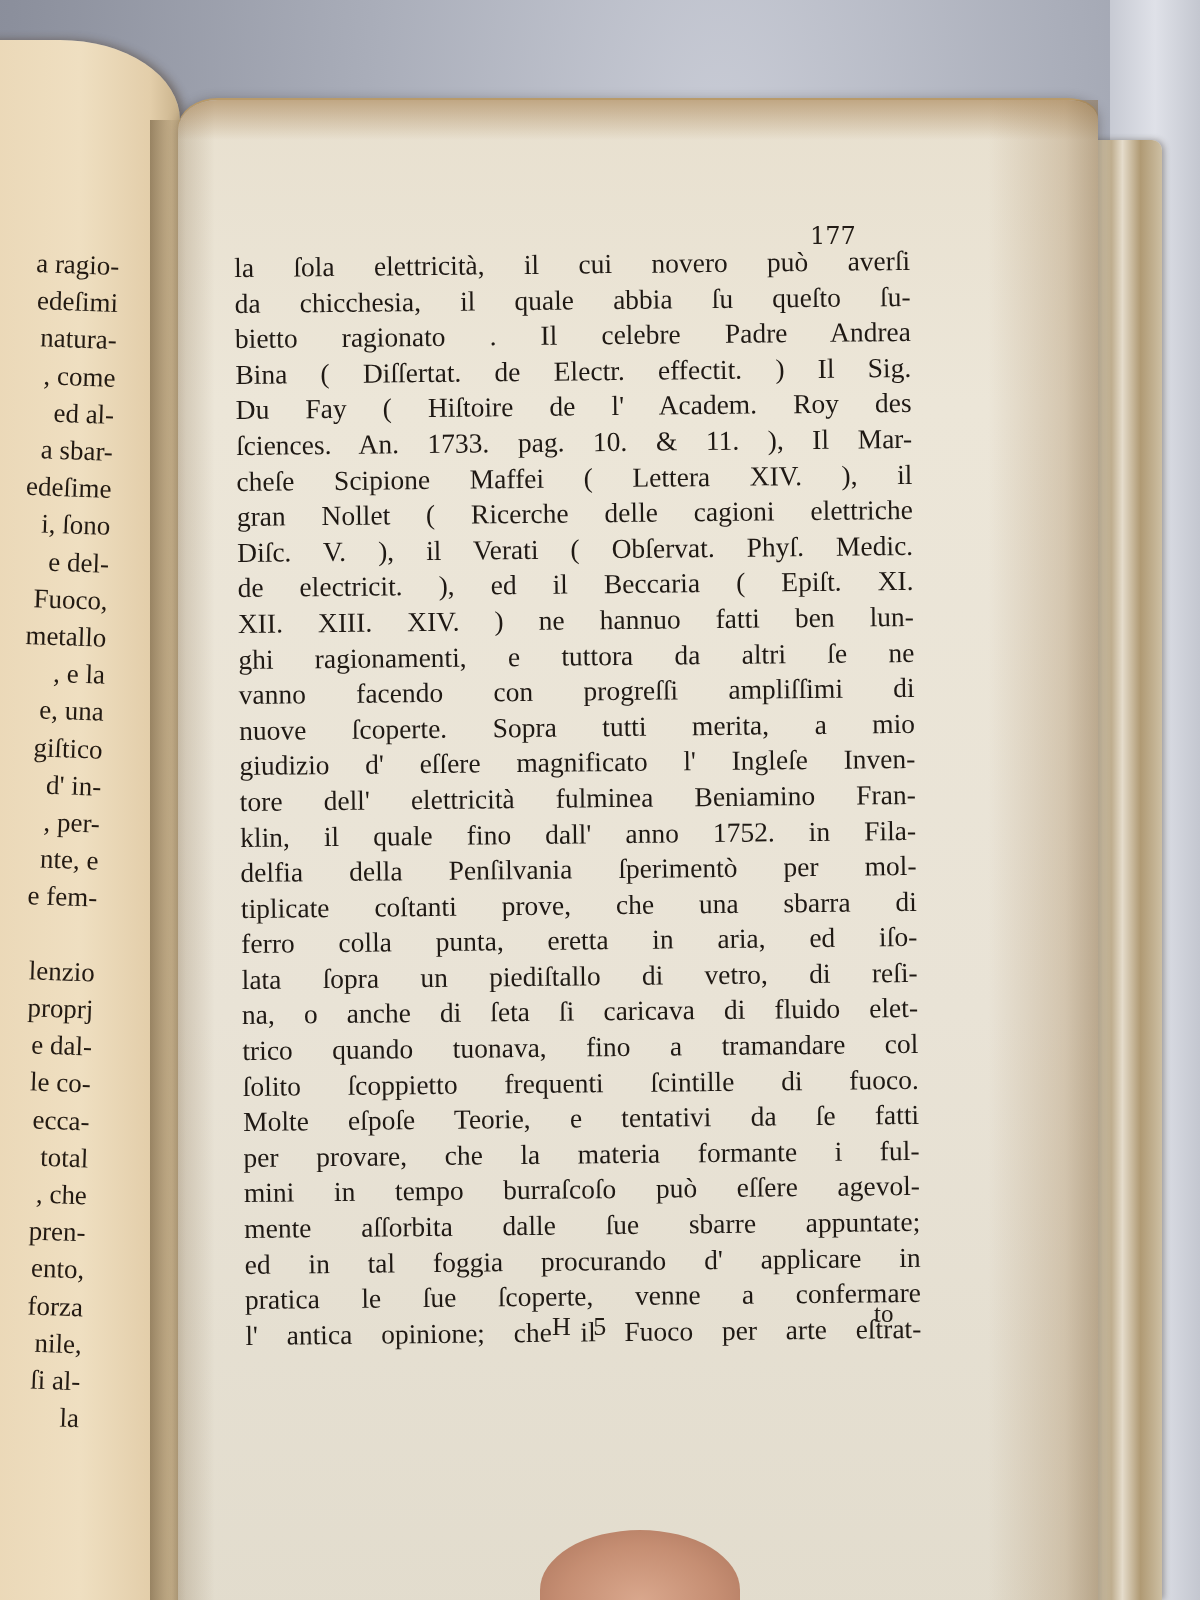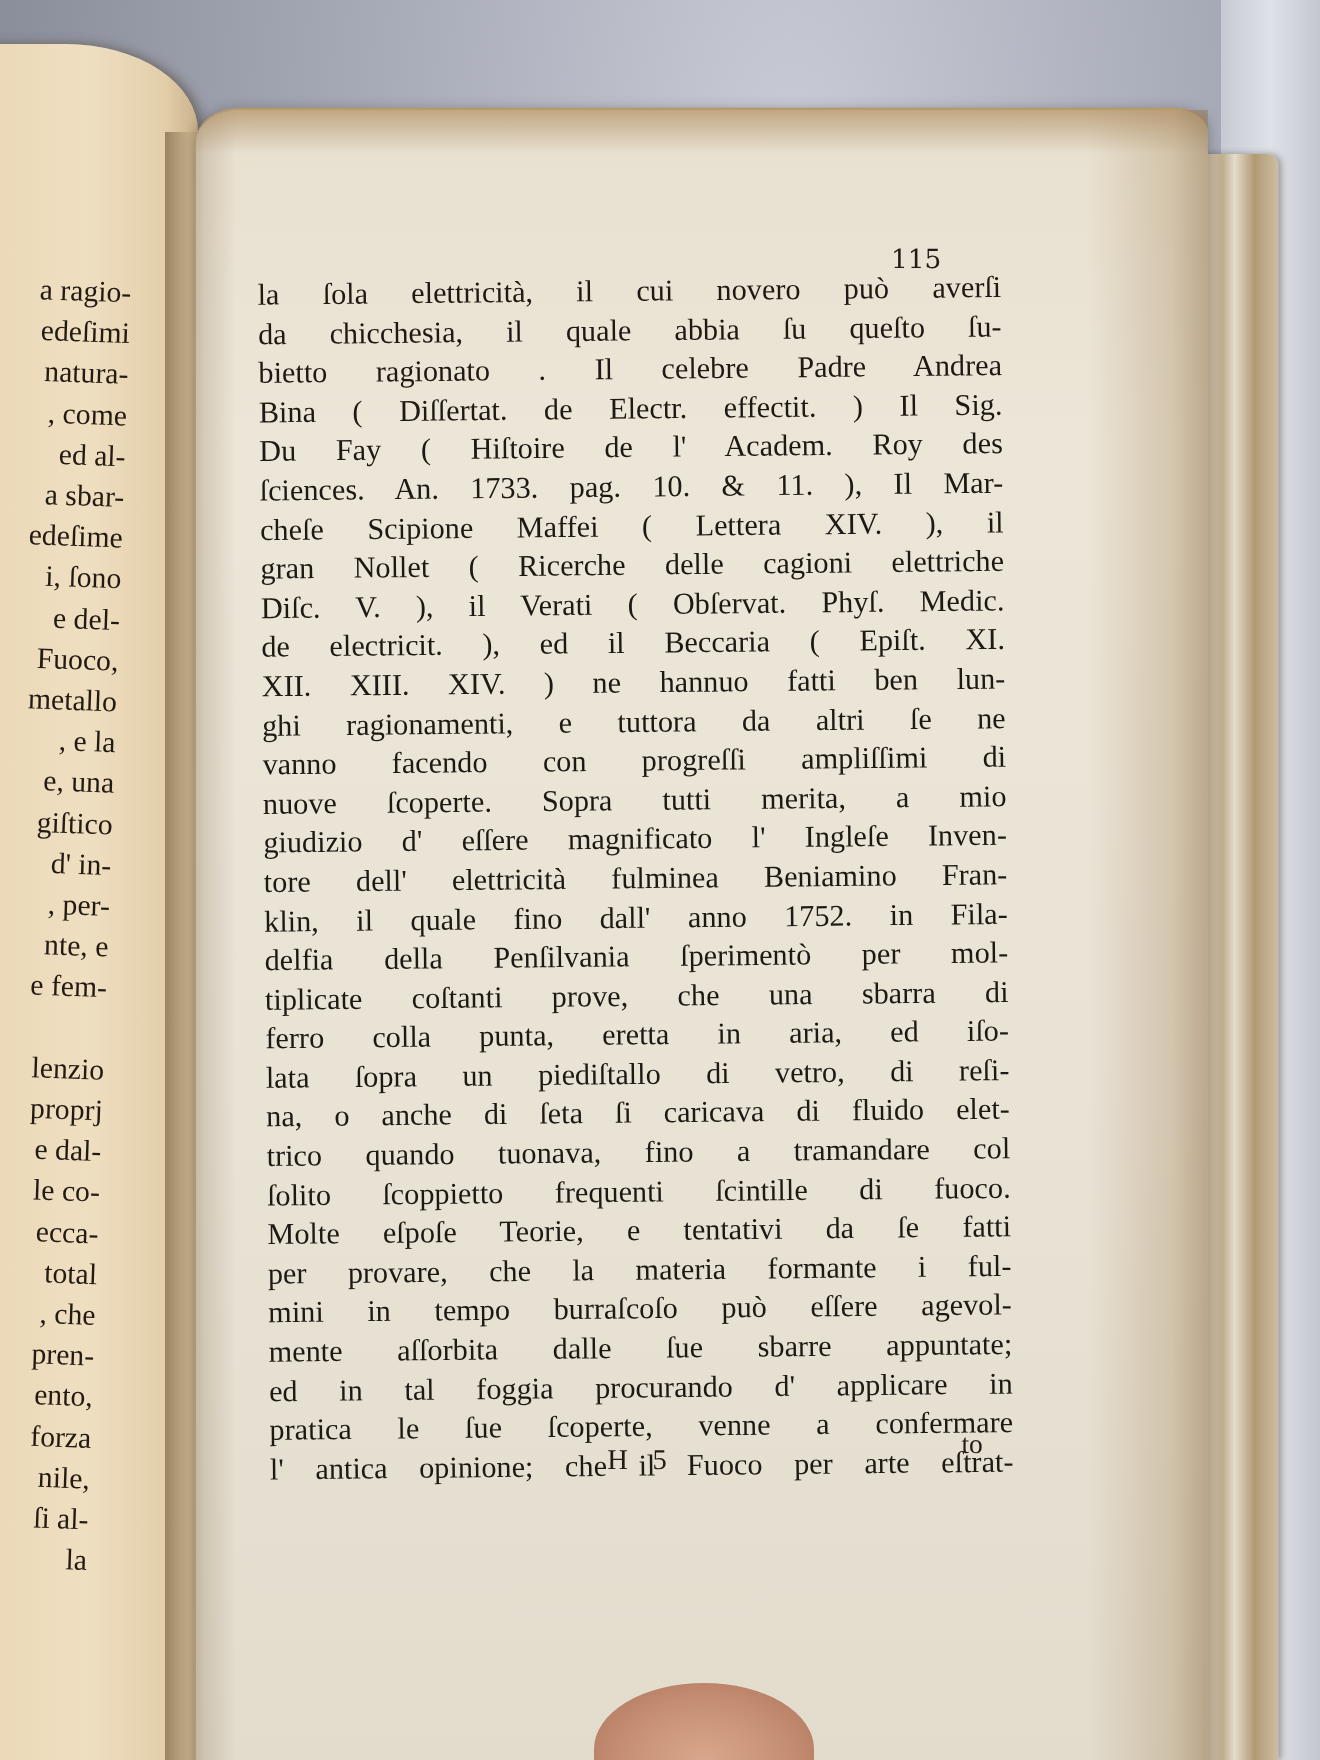--- a/index.html
+++ b/index.html
@@ -135,21 +135,21 @@
       <span>ento,</span>
       <span>forza</span>
       <span>nile,</span>
       <span>ſi al-</span>
       <span>la</span>
     </div>
 
   <div class="page-stack"></div>
 
   <div class="right-page">
-    <div class="page-number">115</div>
+    <div class="page-number">177</div>
     <div class="text-block" id="body-text">
         <span class="line">la ſola elettricità, il cui novero può averſi</span>
         <span class="line">da chicchesia, il quale abbia ſu queſto ſu-</span>
         <span class="line">bietto ragionato . Il celebre Padre Andrea</span>
         <span class="line">Bina ( Diſſertat. de Electr. effectit. ) Il Sig.</span>
         <span class="line">Du Fay ( Hiſtoire de l' Academ. Roy des</span>
         <span class="line">ſciences. An. 1733. pag. 10. &amp; 11. ), Il Mar-</span>
         <span class="line">cheſe Scipione Maffei ( Lettera XIV. ), il</span>
         <span class="line">gran Nollet ( Ricerche delle cagioni elettriche</span>
         <span class="line">Diſc. V. ), il Verati ( Obſervat. Phyſ. Medic.</span>

